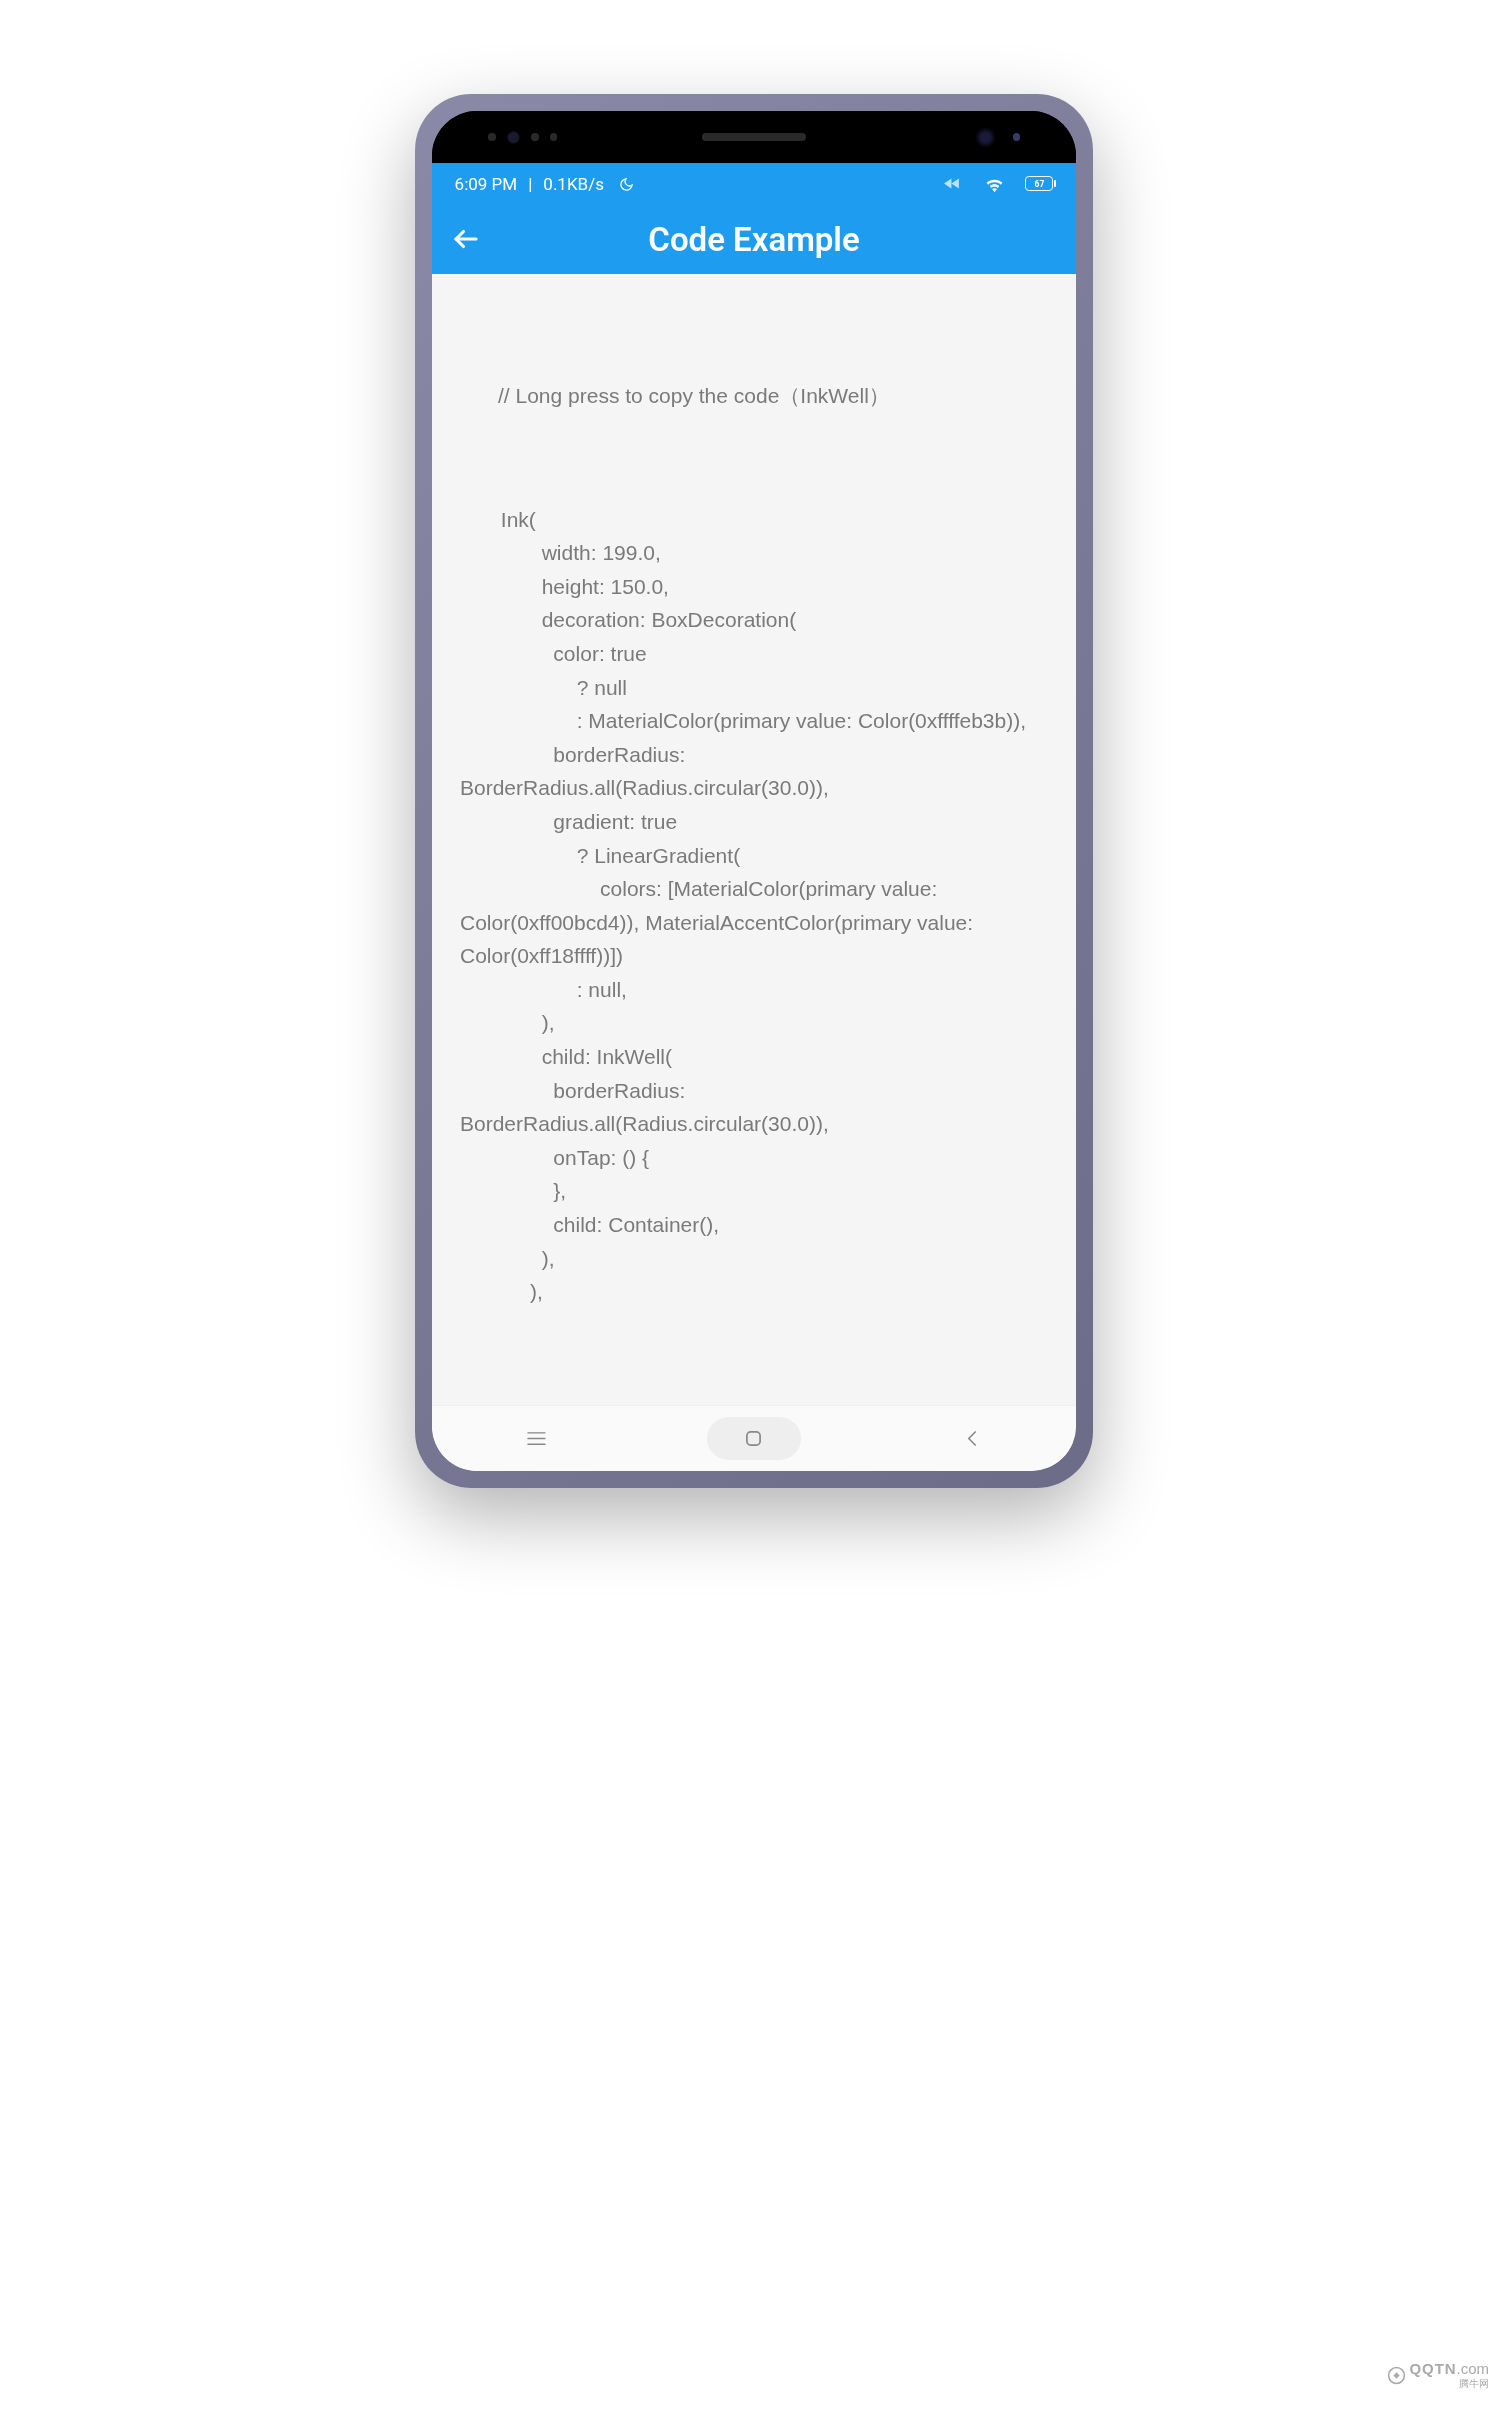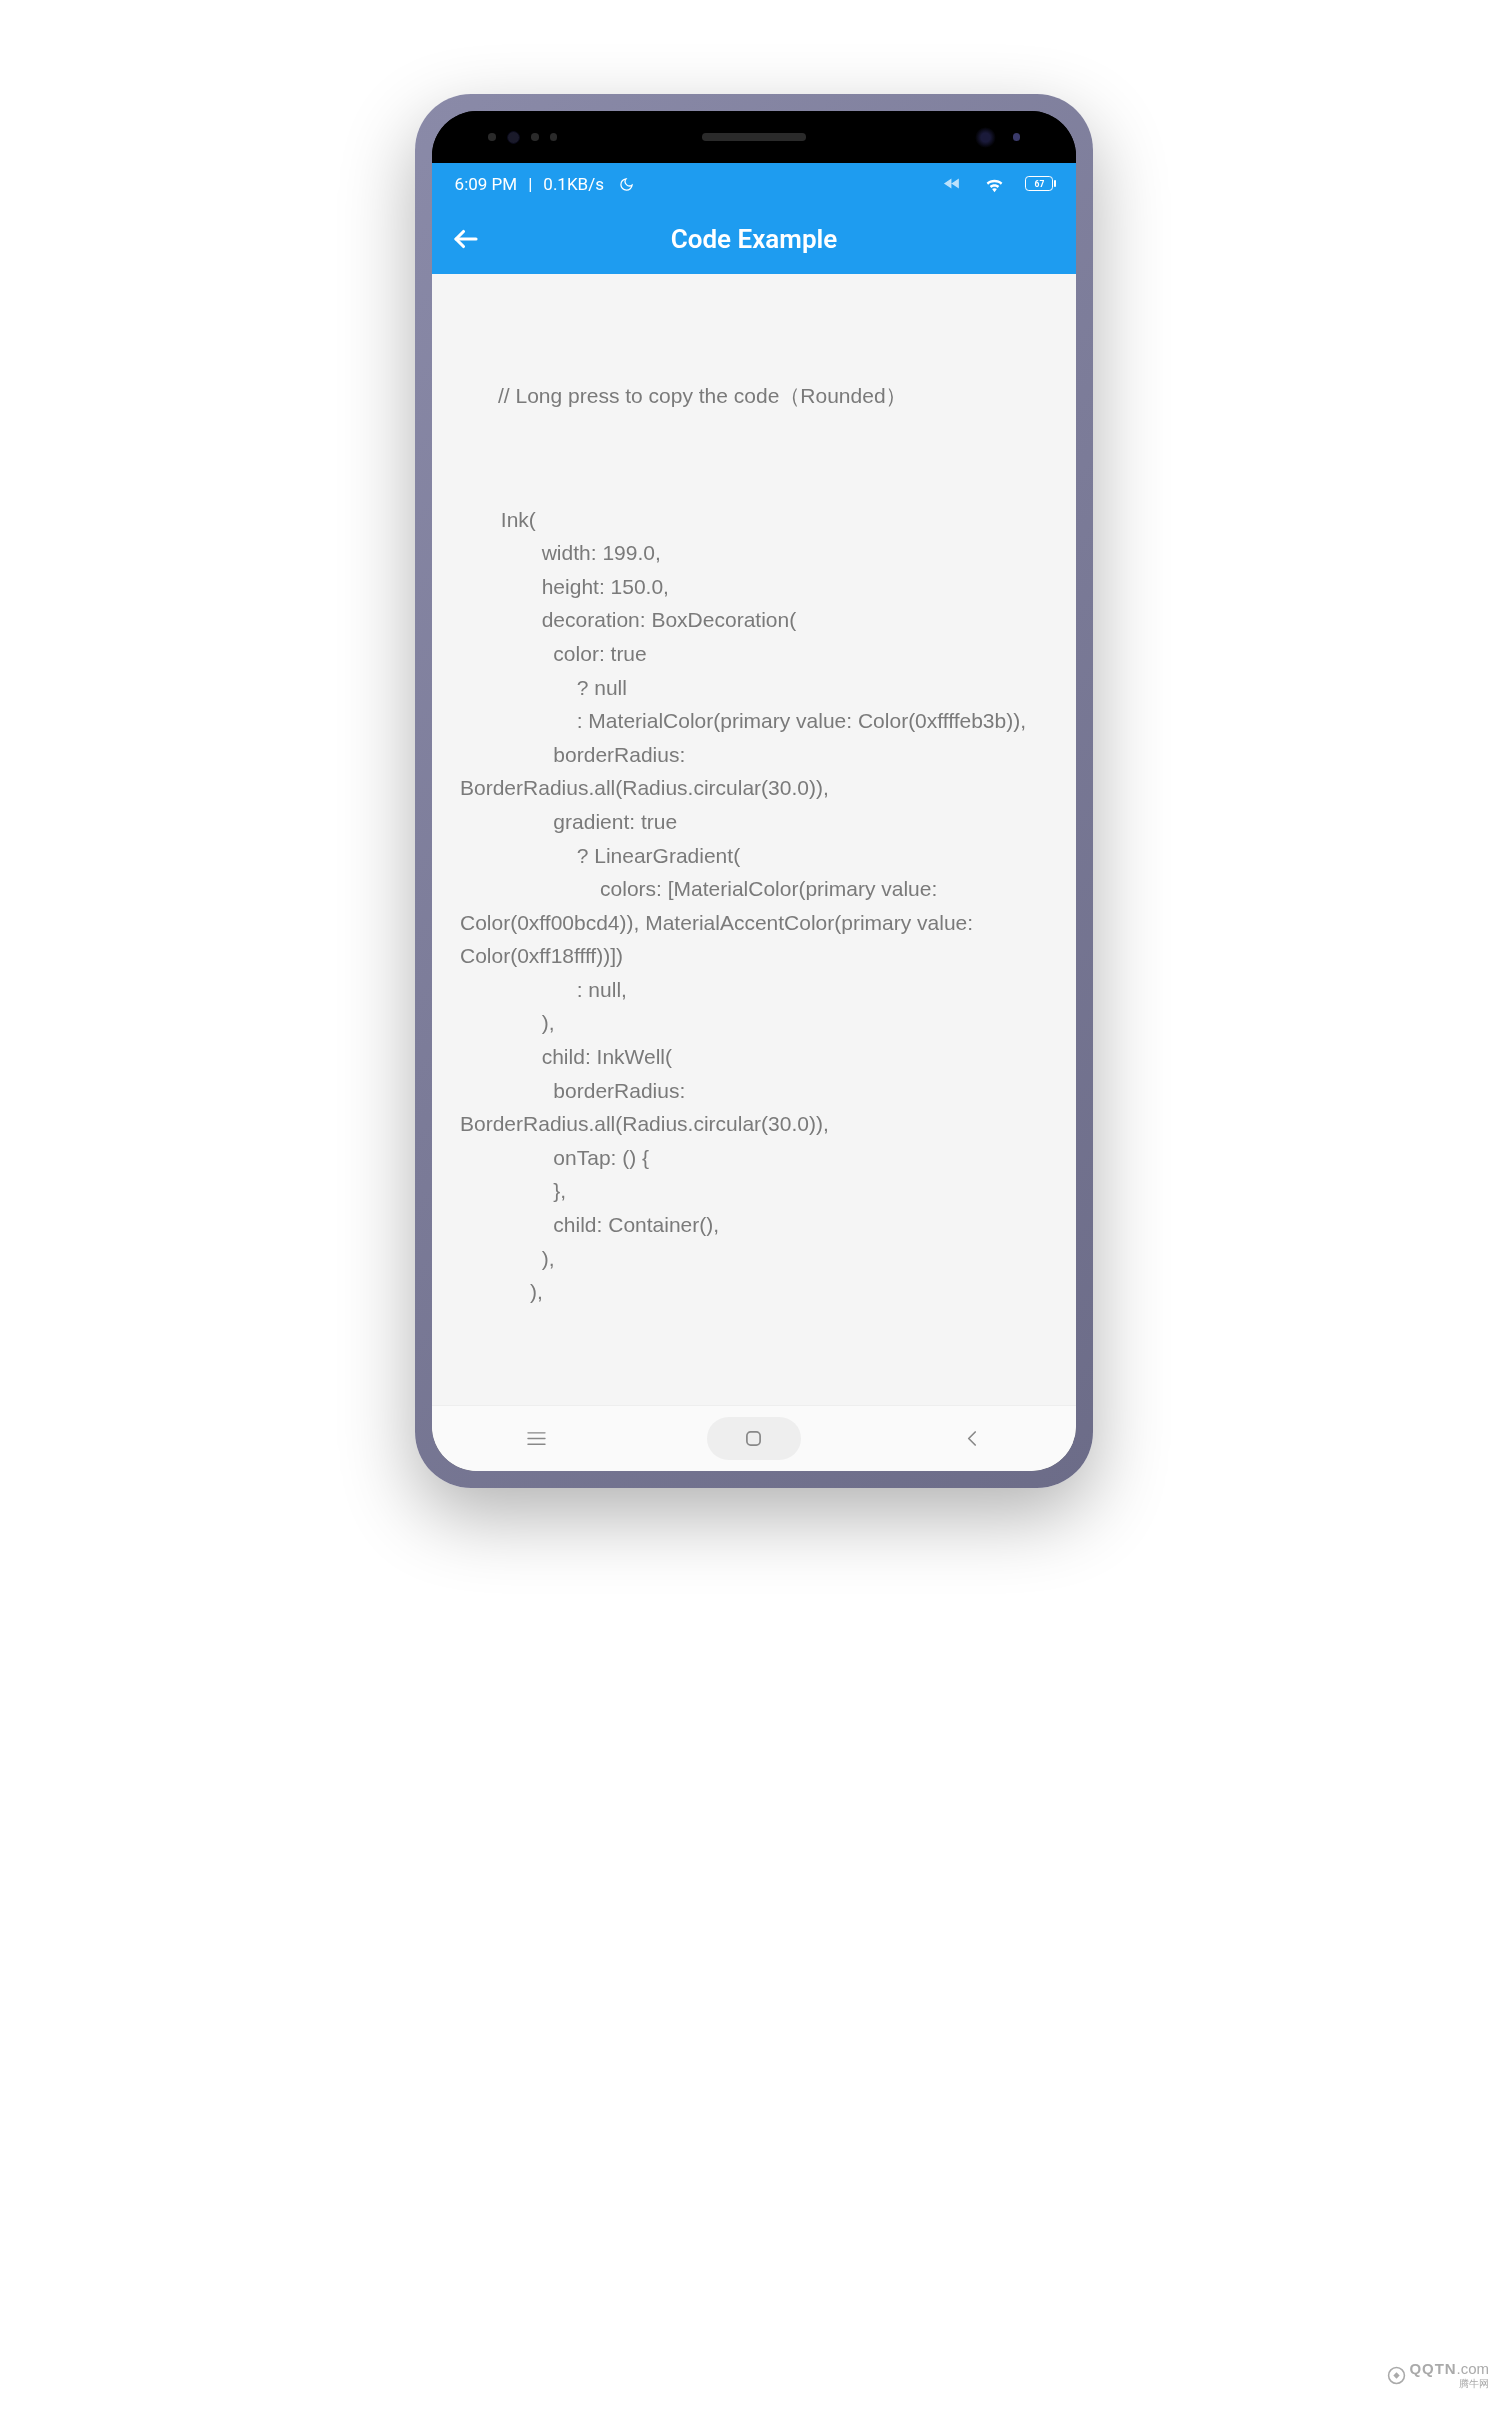--- a/index.html
+++ b/index.html
@@ -152,21 +152,21 @@
       width: 30px;
       height: 30px;
       color: #fff;
       cursor: pointer;
     }
     .app-title {
       position: absolute;
       left: 50%;
       transform: translateX(-50%);
       color: #fff;
-      font-size: 26px;
+      font-size: 33px;
       font-weight: 600;
     }
     .content {
       flex: 1;
       background: #f5f5f5;
       padding: 38px 28px;
       overflow-y: auto;
     }
     .code-block {
       font-family: -apple-system, sans-serif;
@@ -266,21 +266,21 @@
           <svg viewBox="0 0 24 24" fill="none" stroke="#fff" stroke-width="2.5" stroke-linecap="round" stroke-linejoin="round">
             <line x1="20" y1="12" x2="4" y2="12"></line>
             <polyline points="10 18 4 12 10 6"></polyline>
           </svg>
         </div>
         <div class="app-title">Code Example</div>
       </div>
 
       <div class="content">
         <div class="code-block">
-          <div style="margin-left:38px;margin-bottom:22.6px;">// Long press to copy the code（Rounded）</div>
+          <div style="margin-left:38px;margin-bottom:22.6px;">// Long press to copy the code（InkWell）</div>
           <div>       Ink(
               width: 199.0,
               height: 150.0,
               decoration: BoxDecoration(
                 color: true
                     ? null
                     : MaterialColor(primary value: Color(0xffffeb3b)),
                 borderRadius: BorderRadius.all(Radius.circular(30.0)),
                 gradient: true
                     ? LinearGradient(

